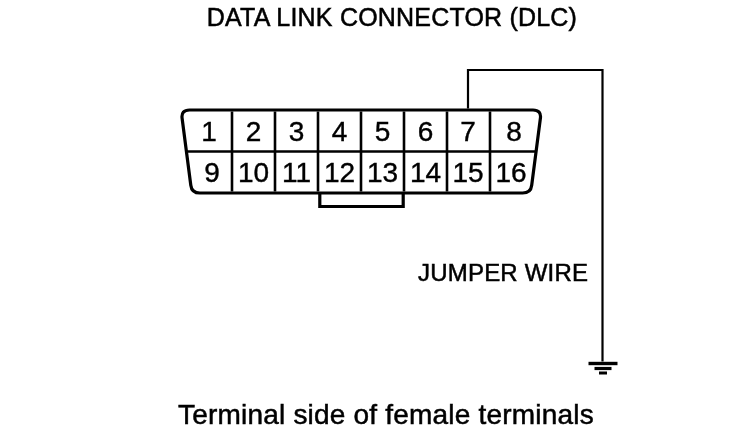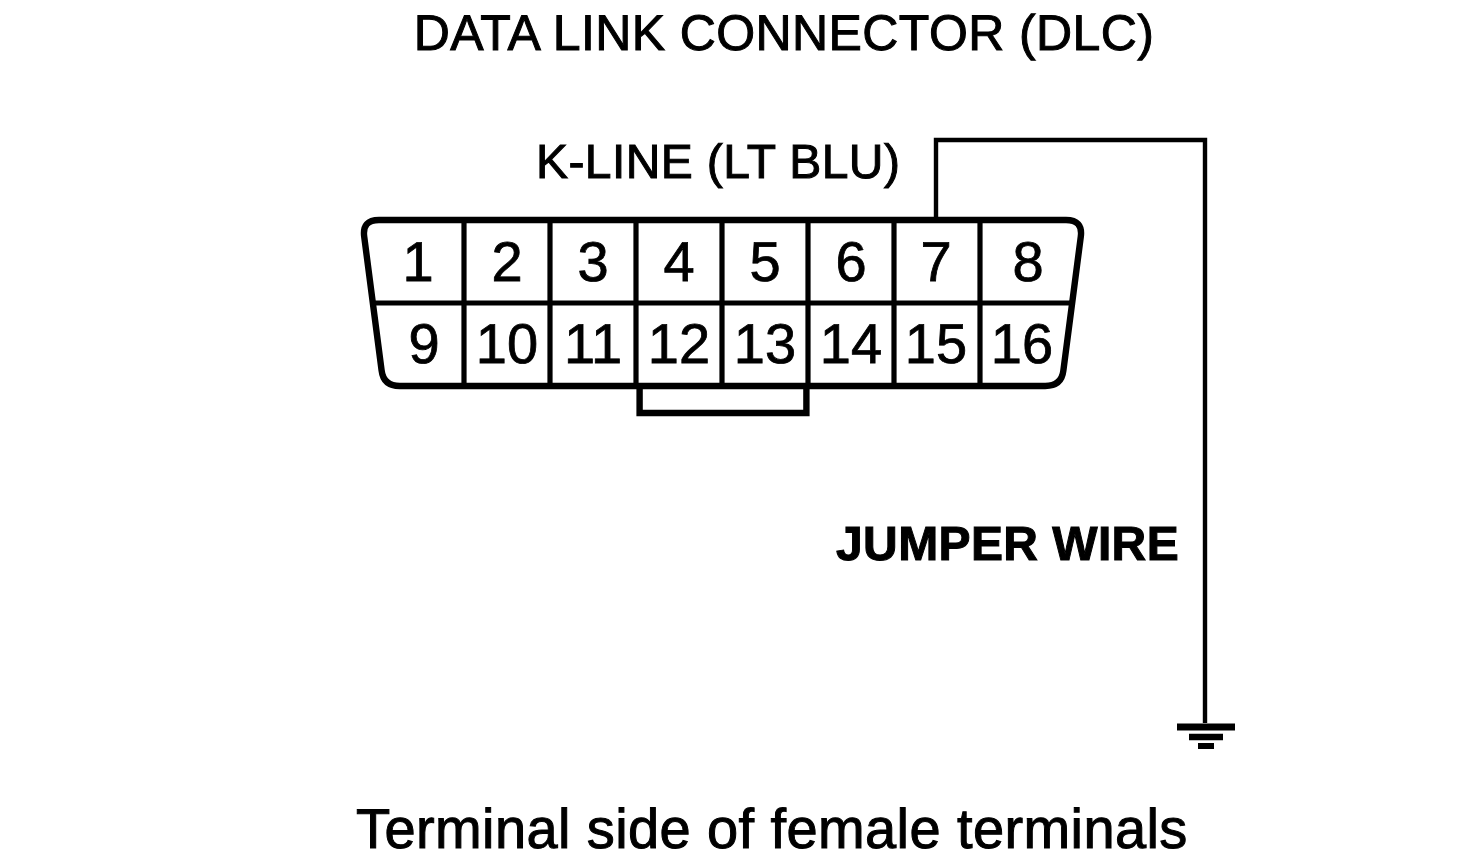--- a/index.html
+++ b/index.html
@@ -34,21 +34,20 @@
   }
   .kline {
     top: 68px;
     left: 268px;
     font-size: 24px;
   }
   .jumper {
     top: 259px;
     left: 418px;
     font-size: 24px;
-    font-weight: bold;
   }
   .caption {
     top: 398px;
     left: 178px;
     font-size: 28px;
   }
   svg.diagram-layer {
     position: absolute;
     top: 0;
     left: 0;
@@ -87,21 +86,20 @@
     text-anchor: middle;
   }
 </style>
 </head>
 <body>
 
 <div class="canvas">
 
   <div class="label title">DATA LINK CONNECTOR (DLC)</div>
 
-  <div class="label kline">K-LINE (LT BLU)</div>
 
   <div class="label jumper">JUMPER WIRE</div>
 
   <div class="label caption">Terminal side of female terminals</div>
 
   <svg class="diagram-layer" width="736" height="432" viewBox="0 0 736 432">
 
     <polyline class="wire" points="468,108.5 468,70 602.5,70 602.5,361.5"></polyline>
 
     <g>

